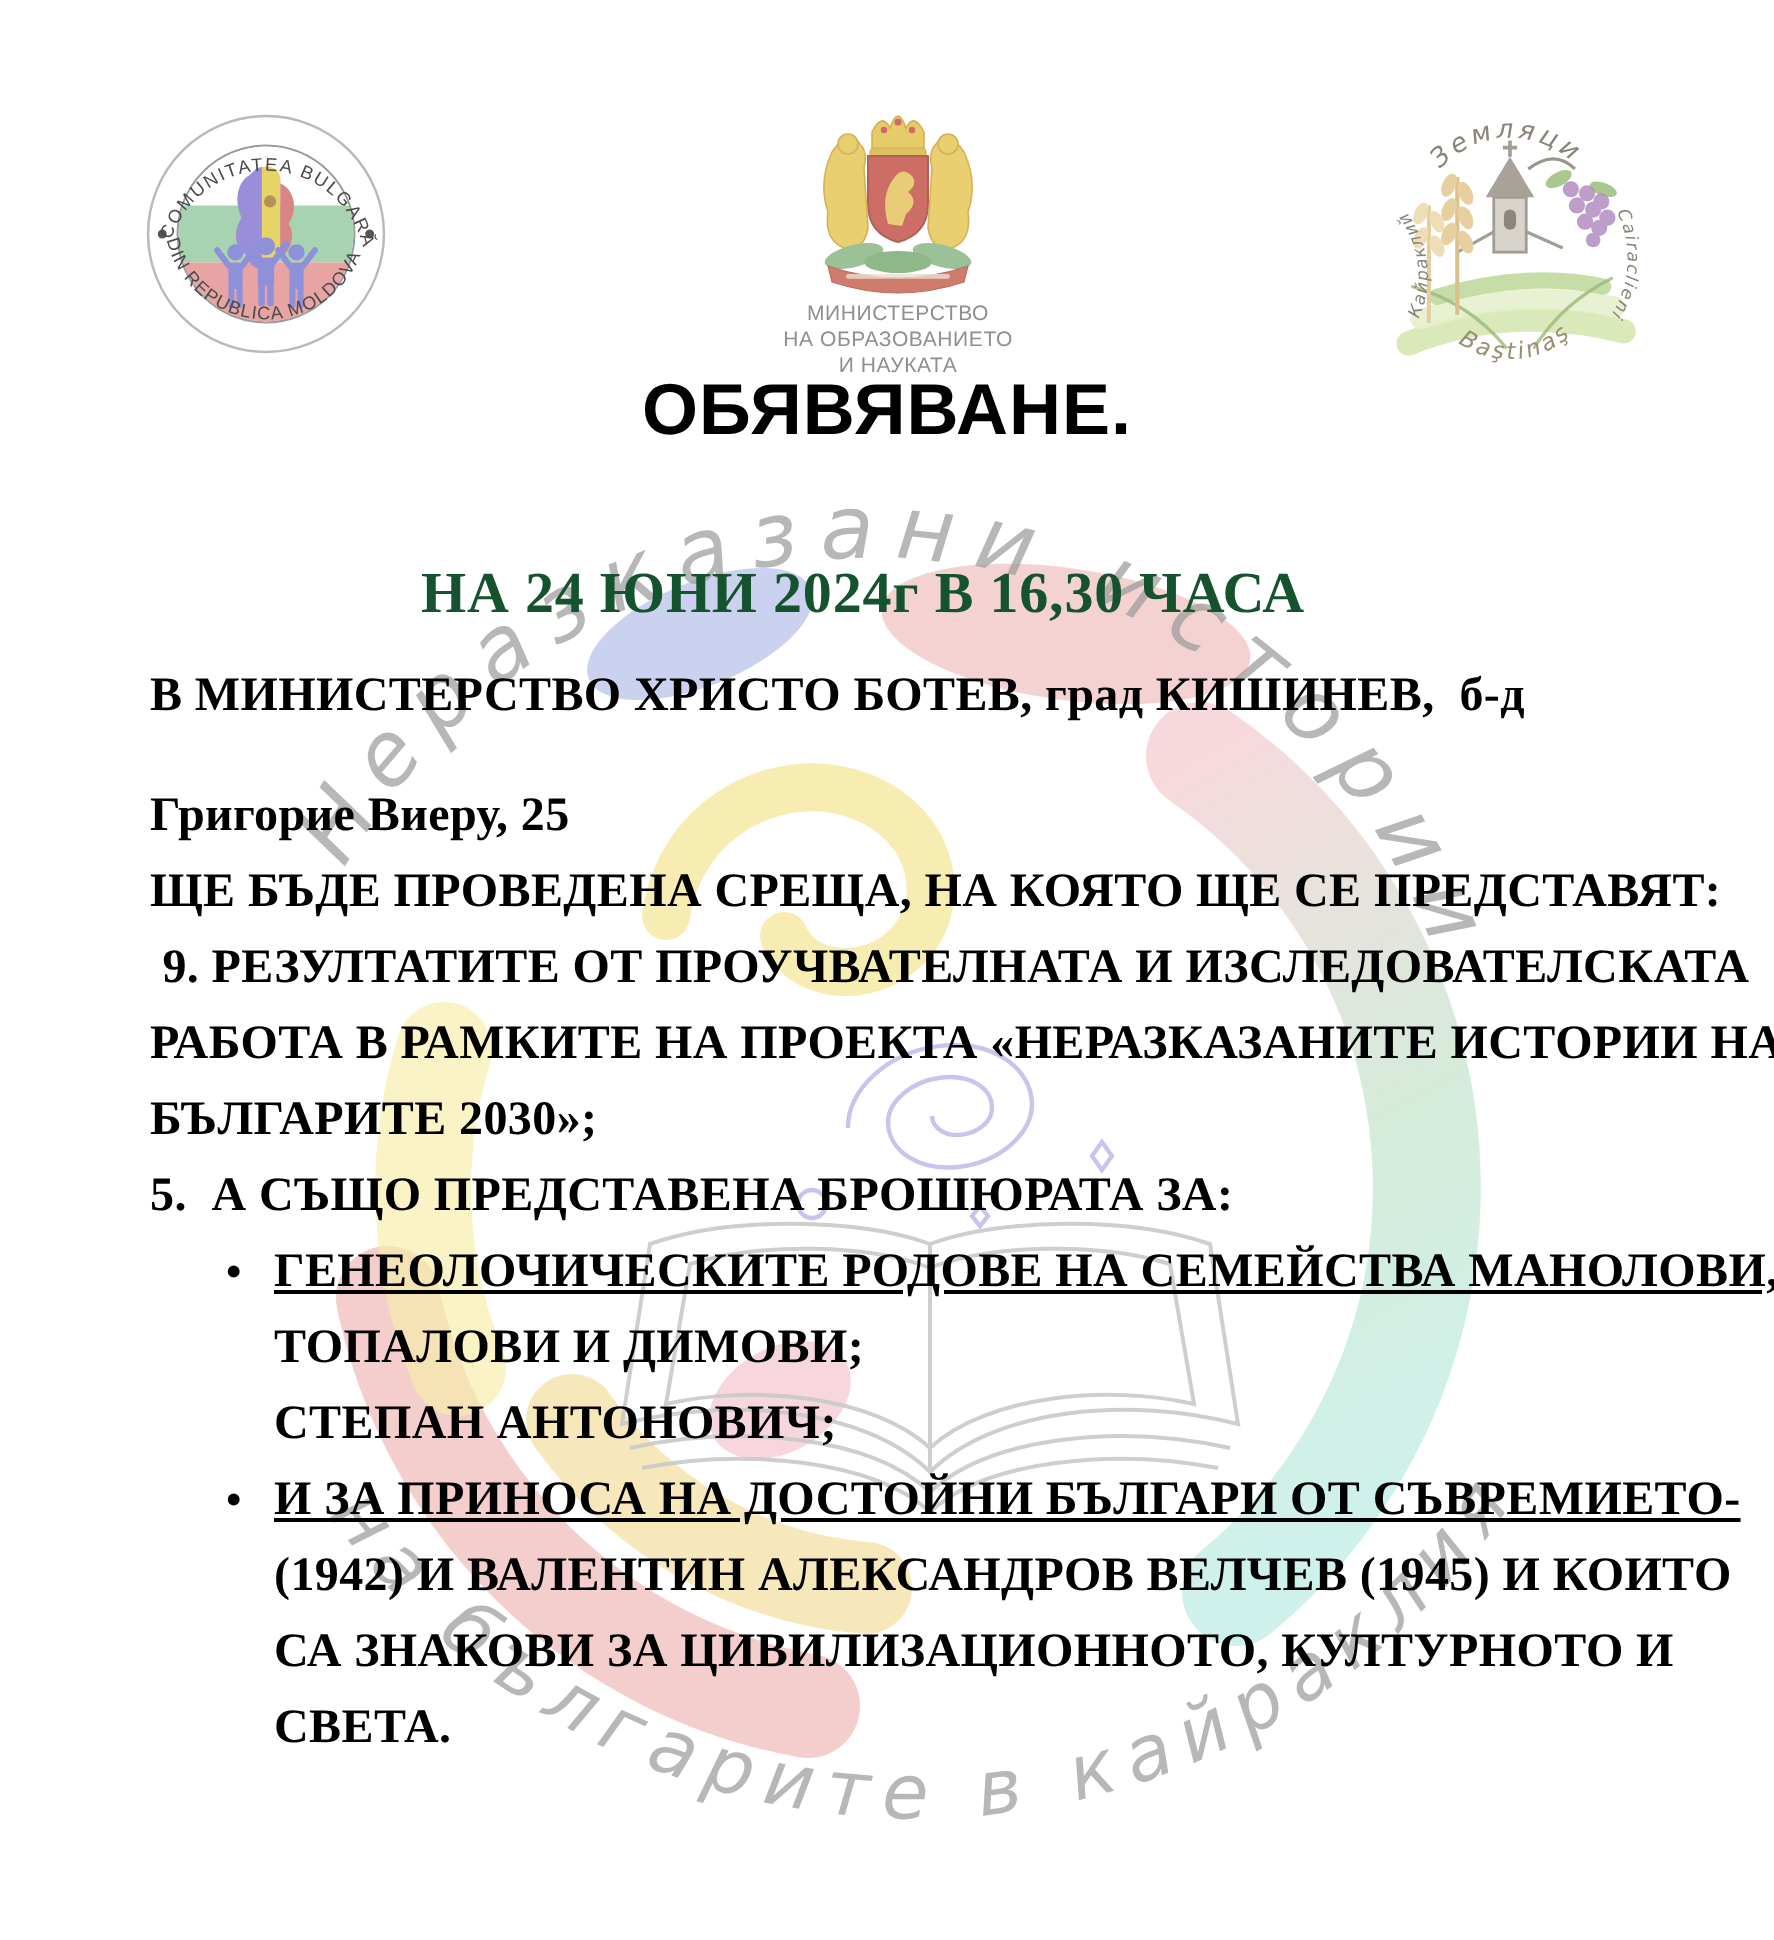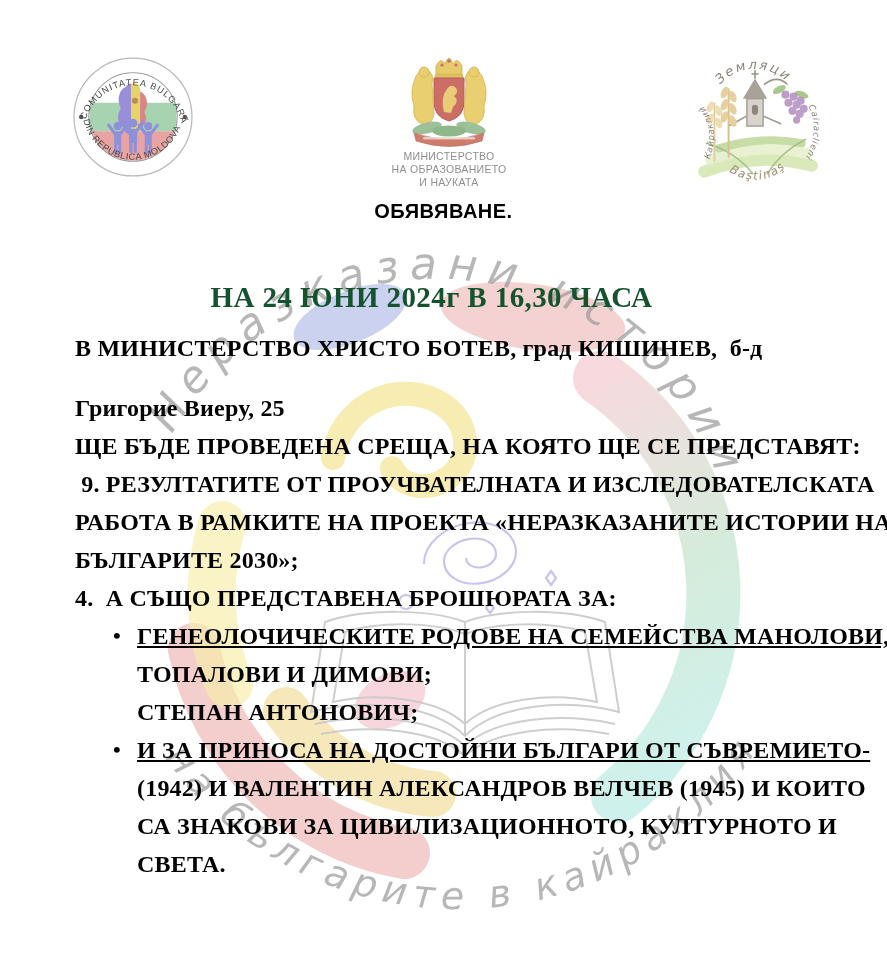--- a/index.html
+++ b/index.html
@@ -24,22 +24,22 @@
   
   .logo{position:absolute;z-index:2;}
   .logo-left{left:72px;top:56px;width:122px;height:122px;}
   .logo-center{left:392px;top:36px;width:114px;height:152px;}
   .logo-right{left:684px;top:50px;width:142px;height:142px;}
   
   .doc-title{
     position:absolute;left:0;right:0;top:184px;
     text-align:center;
     font-family:"Liberation Sans", sans-serif;
-    font-weight:700;font-size:20px;letter-spacing:.5px;
-    color:#000;z-index:3;margin-top:16px;
+    font-weight:700;font-size:36px;letter-spacing:.5px;
+    color:#000;z-index:3;
   }
   .doc-subtitle{
     position:absolute;left:0;right:24px;top:281px;
     text-align:center;
     font-family:"Liberation Serif", serif;
     font-weight:700;font-size:29px;letter-spacing:.4px;
     color:#14532d;z-index:3;white-space:pre;
   }
   .doc-body{
     position:absolute;left:75px;top:329px;width:760px;
@@ -280,21 +280,21 @@
       </div>
       <div class="para plain">
         <div class="line">ЩЕ БЪДЕ ПРОВЕДЕНА СРЕЩА, НА КОЯТО ЩЕ СЕ ПРЕДСТАВЯТ:</div>
       </div>
       <div class="para plain">
         <div class="line"> 9. РЕЗУЛТАТИТЕ ОТ ПРОУЧВАТЕЛНАТА И ИЗСЛЕДОВАТЕЛСКАТА</div>
         <div class="line">РАБОТА В РАМКИТЕ НА ПРОЕКТА «НЕРАЗКАЗАНИТЕ ИСТОРИИ НА</div>
         <div class="line">БЪЛГАРИТЕ 2030»;</div>
       </div>
       <div class="para plain">
-        <div class="line">4.  А СЪЩО ПРЕДСТАВЕНА БРОШЮРАТА ЗА:</div>
+        <div class="line">5.  А СЪЩО ПРЕДСТАВЕНА БРОШЮРАТА ЗА:</div>
       </div>
       <div class="para bullet">
         <div class="line bullet-first">ГЕНЕОЛОЧИЧЕСКИТЕ РОДОВЕ НА СЕМЕЙСТВА МАНОЛОВИ,</div>
         <div class="line bullet-cont">ТОПАЛОВИ И ДИМОВИ;</div>
       </div>
       <div class="para bullet">
         <div class="line bullet-cont">СТЕПАН АНТОНОВИЧ;</div>
       </div>
       <div class="para bullet">
         <div class="line bullet-first">И ЗА ПРИНОСА НА ДОСТОЙНИ БЪЛГАРИ ОТ СЪВРЕМИЕТО-</div>

